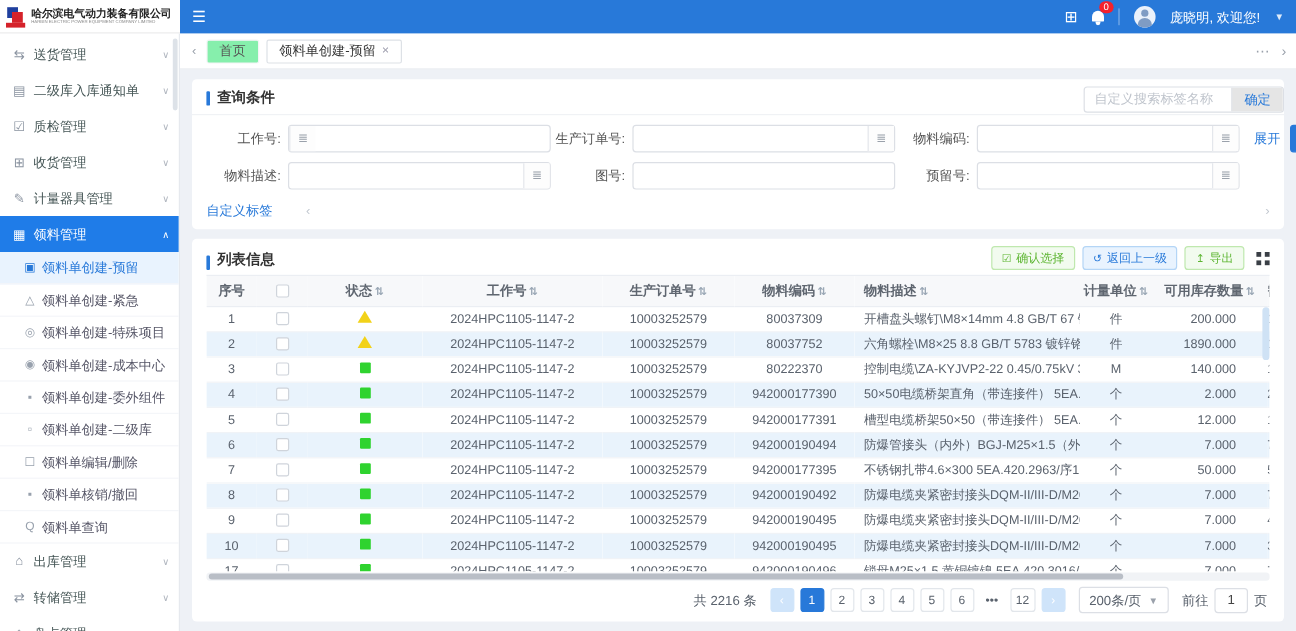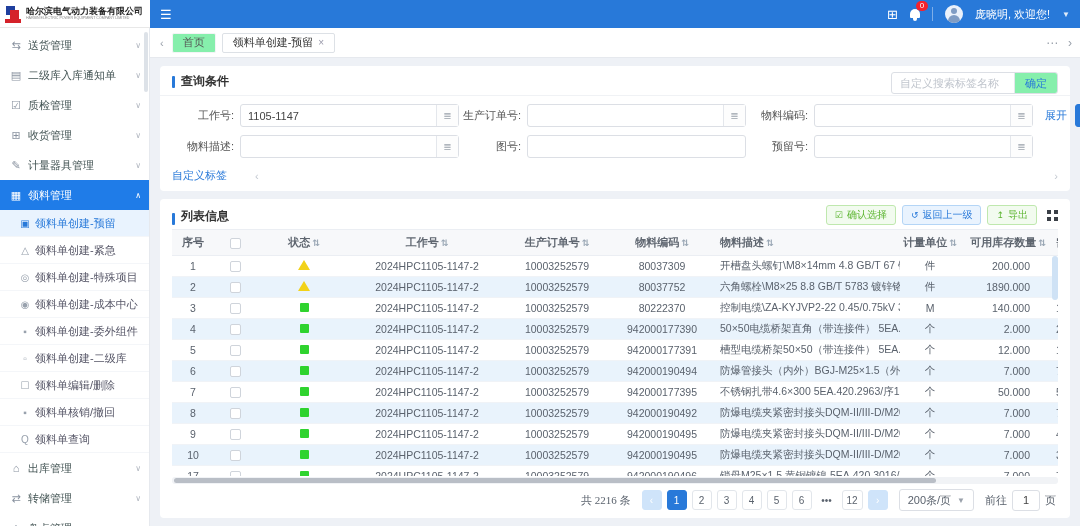--- a/index.html
+++ b/index.html
@@ -60,24 +60,24 @@
 
   
   .content { flex:1; padding:8px 10px; display:flex; flex-direction:column; gap:8px; min-height:0; }
   .card { background:#fff; border-radius:4px; }
   .card-title-row { display:flex; align-items:center; padding:7px 12px 5px; }
   .title-bar { width:3px; height:12px; background:#2879d9; border-radius:1px; margin-right:6px; }
   .card-title { font-size:12px; font-weight:bold; color:#333; }
 
   
   .query-card { position:relative; }
-  .tag-box { position:absolute; right:12px; top:6px; display:flex; align-items:center; border:1px solid #dcdfe5; border-radius:3px; height:22px; overflow:hidden; }
+  .tag-box { position:absolute; right:0; top:6px; display:flex; align-items:center; border:1px solid #dcdfe5; border-radius:3px; height:22px; overflow:hidden; }
   .tag-input { border:none; outline:none; width:122px; padding:0 8px; font-size:11px; color:#333; }
   .tag-input::placeholder { color:#bfc4cc; }
-  .tag-confirm { border:none; border-left:1px solid #e4e7ec; background:#86efac; color:#2879d9; font-size:11px; padding:0 10px; height:100%; cursor:pointer; }
+  .tag-confirm { border:none; border-left:1px solid #e4e7ec; background:#e5e5e5; color:#2879d9; font-size:11px; padding:0 10px; height:100%; cursor:pointer; }
   .query-divider { height:1px; background:#f0f2f5; margin:0 0 8px; }
   .form-row { display:flex; align-items:center; padding:0 12px; margin-bottom:8px; }
   .field { display:flex; align-items:center; width:287px; flex:none; }
   .field label { width:62px; text-align:right; color:#555; font-size:11px; margin-right:6px; white-space:nowrap; }
   .input-wrap { flex:1; display:flex; align-items:center; border:1px solid #dcdfe5; border-radius:3px; height:23px; background:#fff; }
   .input-wrap input { flex:1; border:none; outline:none; min-width:0; padding:0 7px; font-size:11px; color:#444; background:transparent; }
   .input-icon-btn { width:22px; height:100%; border-left:1px solid #e4e7ec; color:#9aa1ab; font-size:10px; display:flex; align-items:center; justify-content:center; cursor:pointer; background:#fdfdfd; }
   .row-actions { display:flex; align-items:center; gap:8px; margin-left:12px; }
   .expand-link { color:#2879d9; font-size:11px; cursor:pointer; white-space:nowrap; }
   .btn { height:23px; padding:0 12px; font-size:11px; border-radius:3px; cursor:pointer; }
@@ -110,21 +110,21 @@
   .sort-ic { font-size:9px; color:#9aa7b5; margin-left:2px; }
   .cb { display:inline-block; width:11px; height:11px; border:1px solid #cfd4db; border-radius:2px; background:#fff; vertical-align:middle; cursor:pointer; }
   .st-warn { display:inline-block; width:0; height:0; border-left:6px solid transparent; border-right:6px solid transparent; border-bottom:10px solid #f2d219; }
   .st-ok { display:inline-block; width:9px; height:9px; background:#2fd32f; border-radius:1px; }
   .vscroll { position:absolute; right:0; top:26px; width:6px; height:44px; background:#cfe2f5; border-radius:3px; }
   .hscroll { height:7px; margin:1px 12px 0; background:#f1f3f6; border-radius:3px; position:relative; }
   .hscroll .thumb { position:absolute; left:2px; top:1px; height:5px; width:86%; background:#b9bec6; border-radius:3px; }
 
   
   .pager-row { display:flex; align-items:center; justify-content:flex-end; gap:5px; padding:5px 14px 3px; font-size:11px; color:#5a626d; }
-  .pg-total { margin-right:6px;font-family:Liberation Serif, serif; }
+  .pg-total { margin-right:6px; }
   .pg-btn { min-width:20px; height:20px; display:flex; align-items:center; justify-content:center; border-radius:3px; cursor:pointer; font-size:10px; background:#fff; border:1px solid #e2e6eb; color:#5a626d; padding:0 4px; }
   .pg-btn.navb { background:#cfe4fa; border-color:#cfe4fa; color:#fff; }
   .pg-btn.active { background:#2879d9; border-color:#2879d9; color:#fff; }
   .pg-btn.ellipsis { border:none; background:transparent; }
   .pg-size { display:flex; align-items:center; gap:6px; border:1px solid #dcdfe5; border-radius:3px; height:22px; padding:0 8px; margin-left:6px; cursor:pointer; color:#5a626d; }
   .pg-size .caret { font-size:8px; color:#9aa1ab; }
   .goto { display:flex; align-items:center; gap:5px; margin-left:6px; }
   .goto input { width:28px; height:21px; border:1px solid #dcdfe5; border-radius:3px; text-align:center; font-size:11px; color:#444; outline:none; }
 </style>
 </head>
@@ -275,21 +275,20 @@
         </div>
         <div class="tag-box">
           <input class="tag-input" placeholder="自定义搜索标签名称" style="">
           <button class="tag-confirm">确定</button>
         </div>
         <div class="query-divider"></div>
         <div class="form-row" id="form-row-1">
           <div class="field">
               <label>工作号:</label>
               <div class="input-wrap">
-                <input value="1105-1147" style="">
                 <span class="input-icon-btn">≣</span>
               </div>
             </div>
             <div class="field">
               <label>生产订单号:</label>
               <div class="input-wrap">
                 <input style="">
                 <span class="input-icon-btn">≣</span>
               </div>
             </div>

